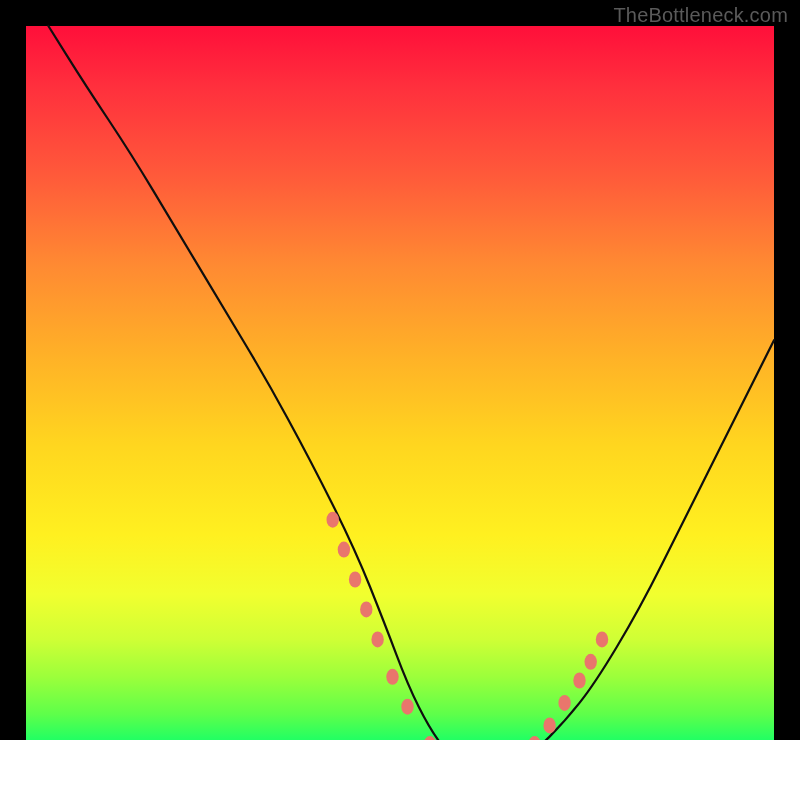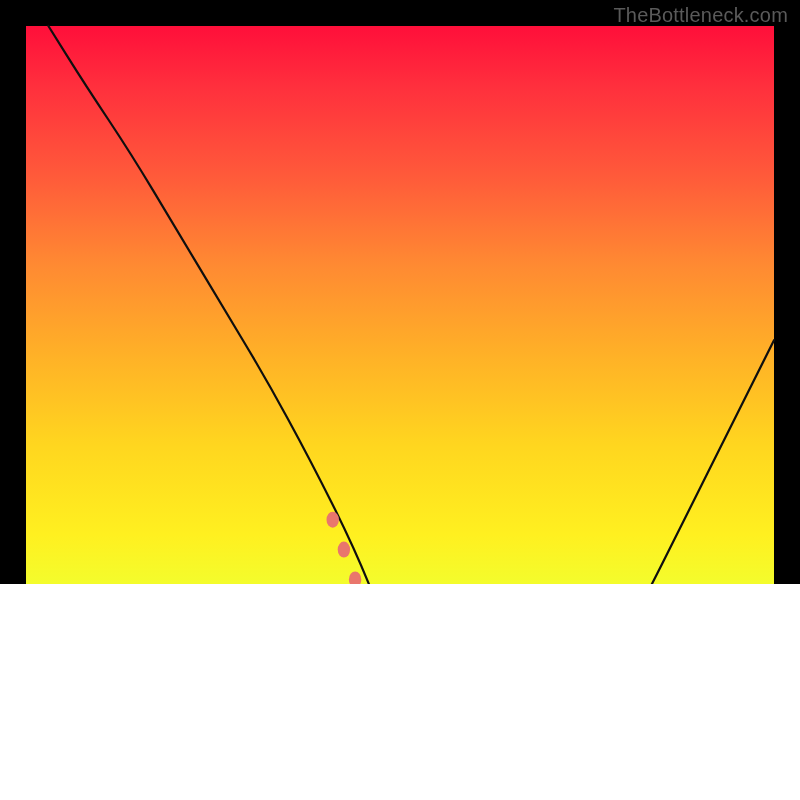--- a/index.html
+++ b/index.html
@@ -3,21 +3,21 @@
 <meta charset="utf-8">
 <style>
   body {
     margin: 0;
     padding: 0;
     background: #ffffff;
     font-family: Arial, Helvetica, sans-serif;
   }
   .wrap {
     width: 800px;
-    height: 584px;
+    height: 740px;
     position: relative;
     background: #000000;
     overflow: hidden;
   }
   .watermark {
     position: absolute;
     top: 4px;
     right: 12px;
     color: #5a5a5a;
     font-size: 20px;

